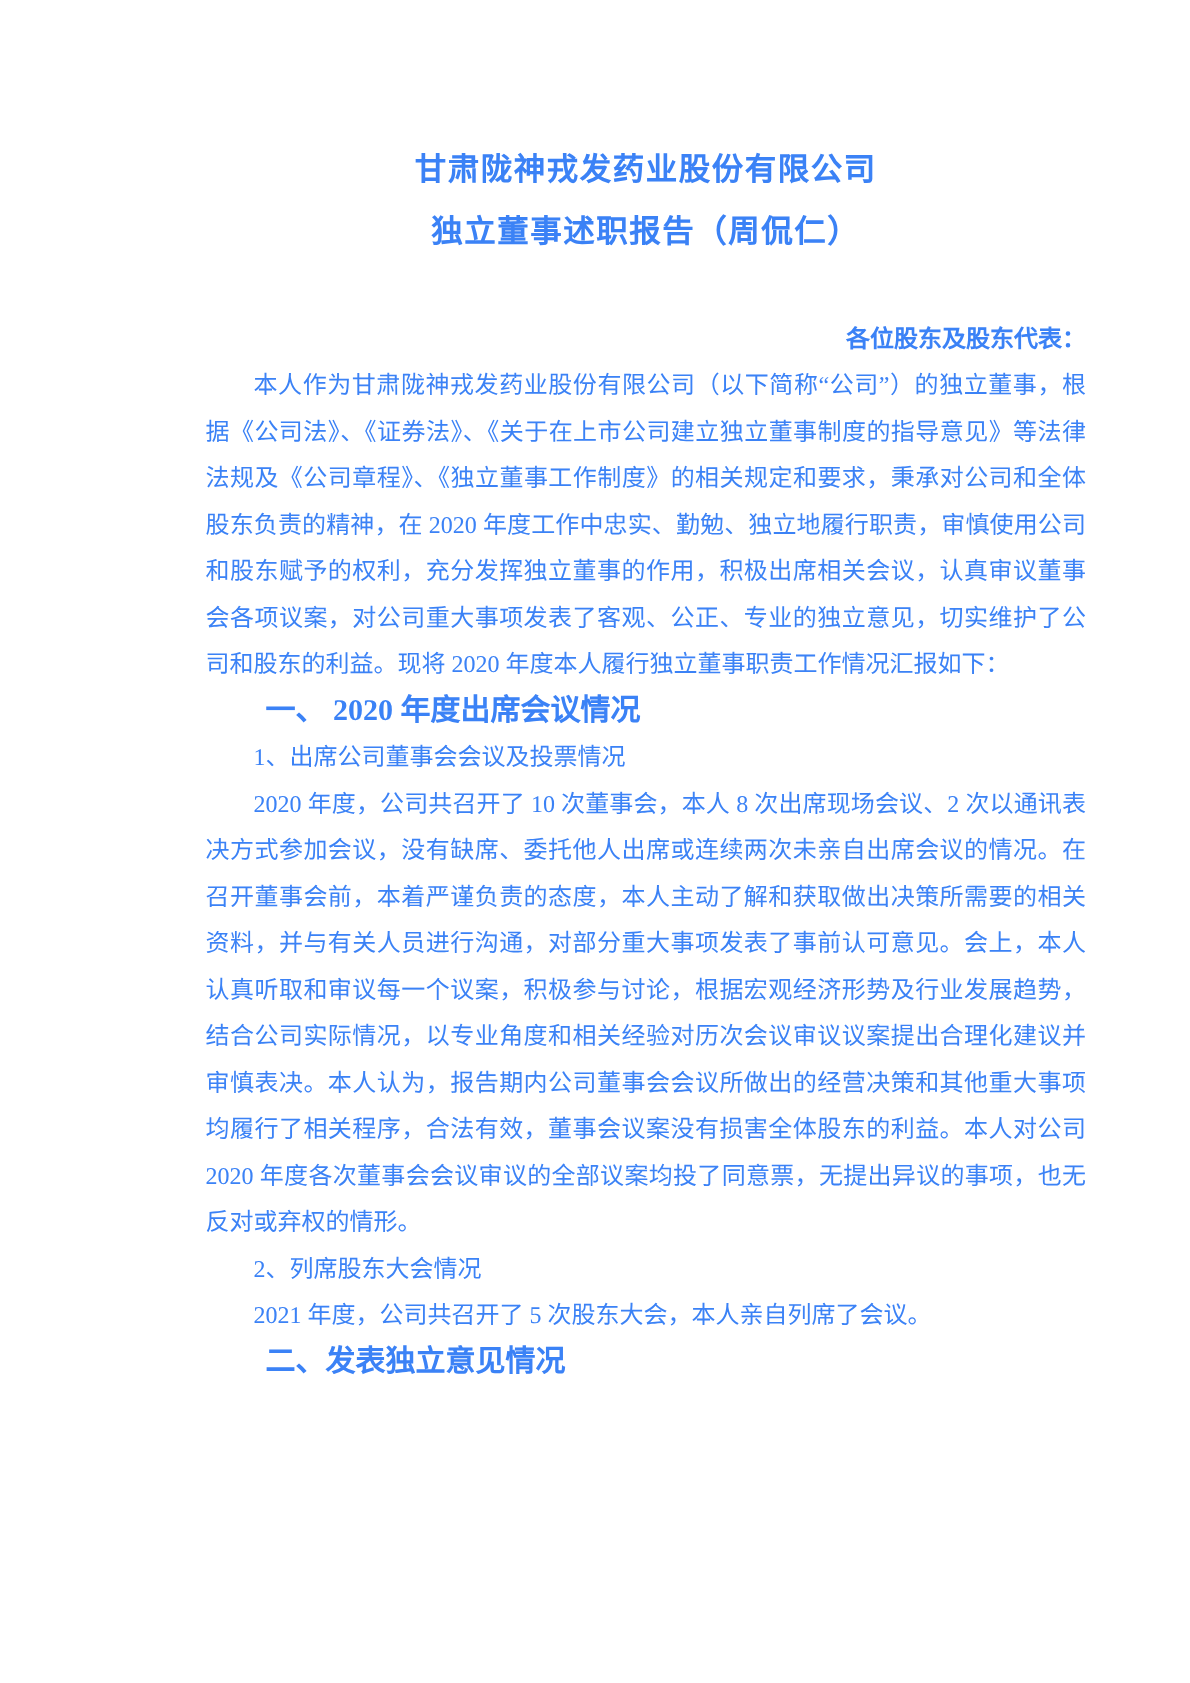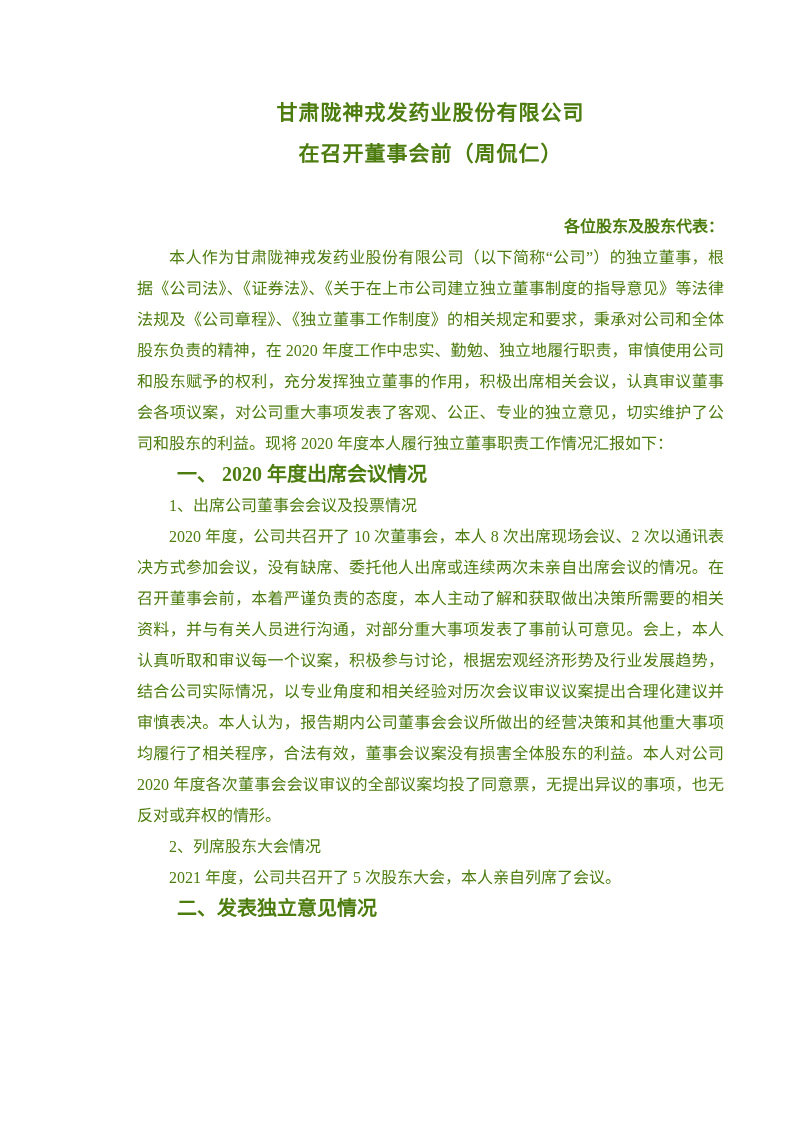--- a/index.html
+++ b/index.html
@@ -8,21 +8,21 @@
     background: #ffffff;
   }
   .page {
     position: relative;
     width: 759px;
     height: 1122px;
     box-sizing: border-box;
     margin: 0 auto;
     padding: 93px 52px 20px 120px;
     background: #ffffff;
-    color: #4d7c0f;
+    color: #3b82f6;
     font-family: "Liberation Serif", "DejaVu Serif", serif;
     overflow: hidden;
   }
   .doc-title {
     margin: 0;
     font-size: 21px;
     line-height: 41px;
     font-weight: 700;
     text-align: center;
     letter-spacing: 1px;
@@ -60,21 +60,21 @@
     text-align: left;
   }
 </style>
 </head>
 <body>
 
 <div class="page">
 
   <h1 class="doc-title">甘肃陇神戎发药业股份有限公司</h1>
 
-  <h1 class="doc-title">在召开董事会前（周侃仁）</h1>
+  <h1 class="doc-title">独立董事述职报告（周侃仁）</h1>
 
   <p class="salutation">各位股东及股东代表：</p>
 
   <p class="body-para indent">本人作为甘肃陇神戎发药业股份有限公司（以下简称“公司”）的独立董事，根据《公司法》、《证券法》、《关于在上市公司建立独立董事制度的指导意见》等法律法规及《公司章程》、《独立董事工作制度》的相关规定和要求，秉承对公司和全体股东负责的精神，在 2020 年度工作中忠实、勤勉、独立地履行职责，审慎使用公司和股东赋予的权利，充分发挥独立董事的作用，积极出席相关会议，认真审议董事会各项议案，对公司重大事项发表了客观、公正、专业的独立意见，切实维护了公司和股东的利益。现将 2020 年度本人履行独立董事职责工作情况汇报如下：</p>
 
   <p class="section-heading">一、 2020 年度出席会议情况</p>
 
   <p class="sub-item">1、出席公司董事会会议及投票情况</p>
 
   <p class="body-para indent">2020 年度，公司共召开了 10 次董事会，本人 8 次出席现场会议、2 次以通讯表决方式参加会议，没有缺席、委托他人出席或连续两次未亲自出席会议的情况。在召开董事会前，本着严谨负责的态度，本人主动了解和获取做出决策所需要的相关资料，并与有关人员进行沟通，对部分重大事项发表了事前认可意见。会上，本人认真听取和审议每一个议案，积极参与讨论，根据宏观经济形势及行业发展趋势，结合公司实际情况，以专业角度和相关经验对历次会议审议议案提出合理化建议并审慎表决。本人认为，报告期内公司董事会会议所做出的经营决策和其他重大事项均履行了相关程序，合法有效，董事会议案没有损害全体股东的利益。本人对公司 2020 年度各次董事会会议审议的全部议案均投了同意票，无提出异议的事项，也无反对或弃权的情形。</p>

